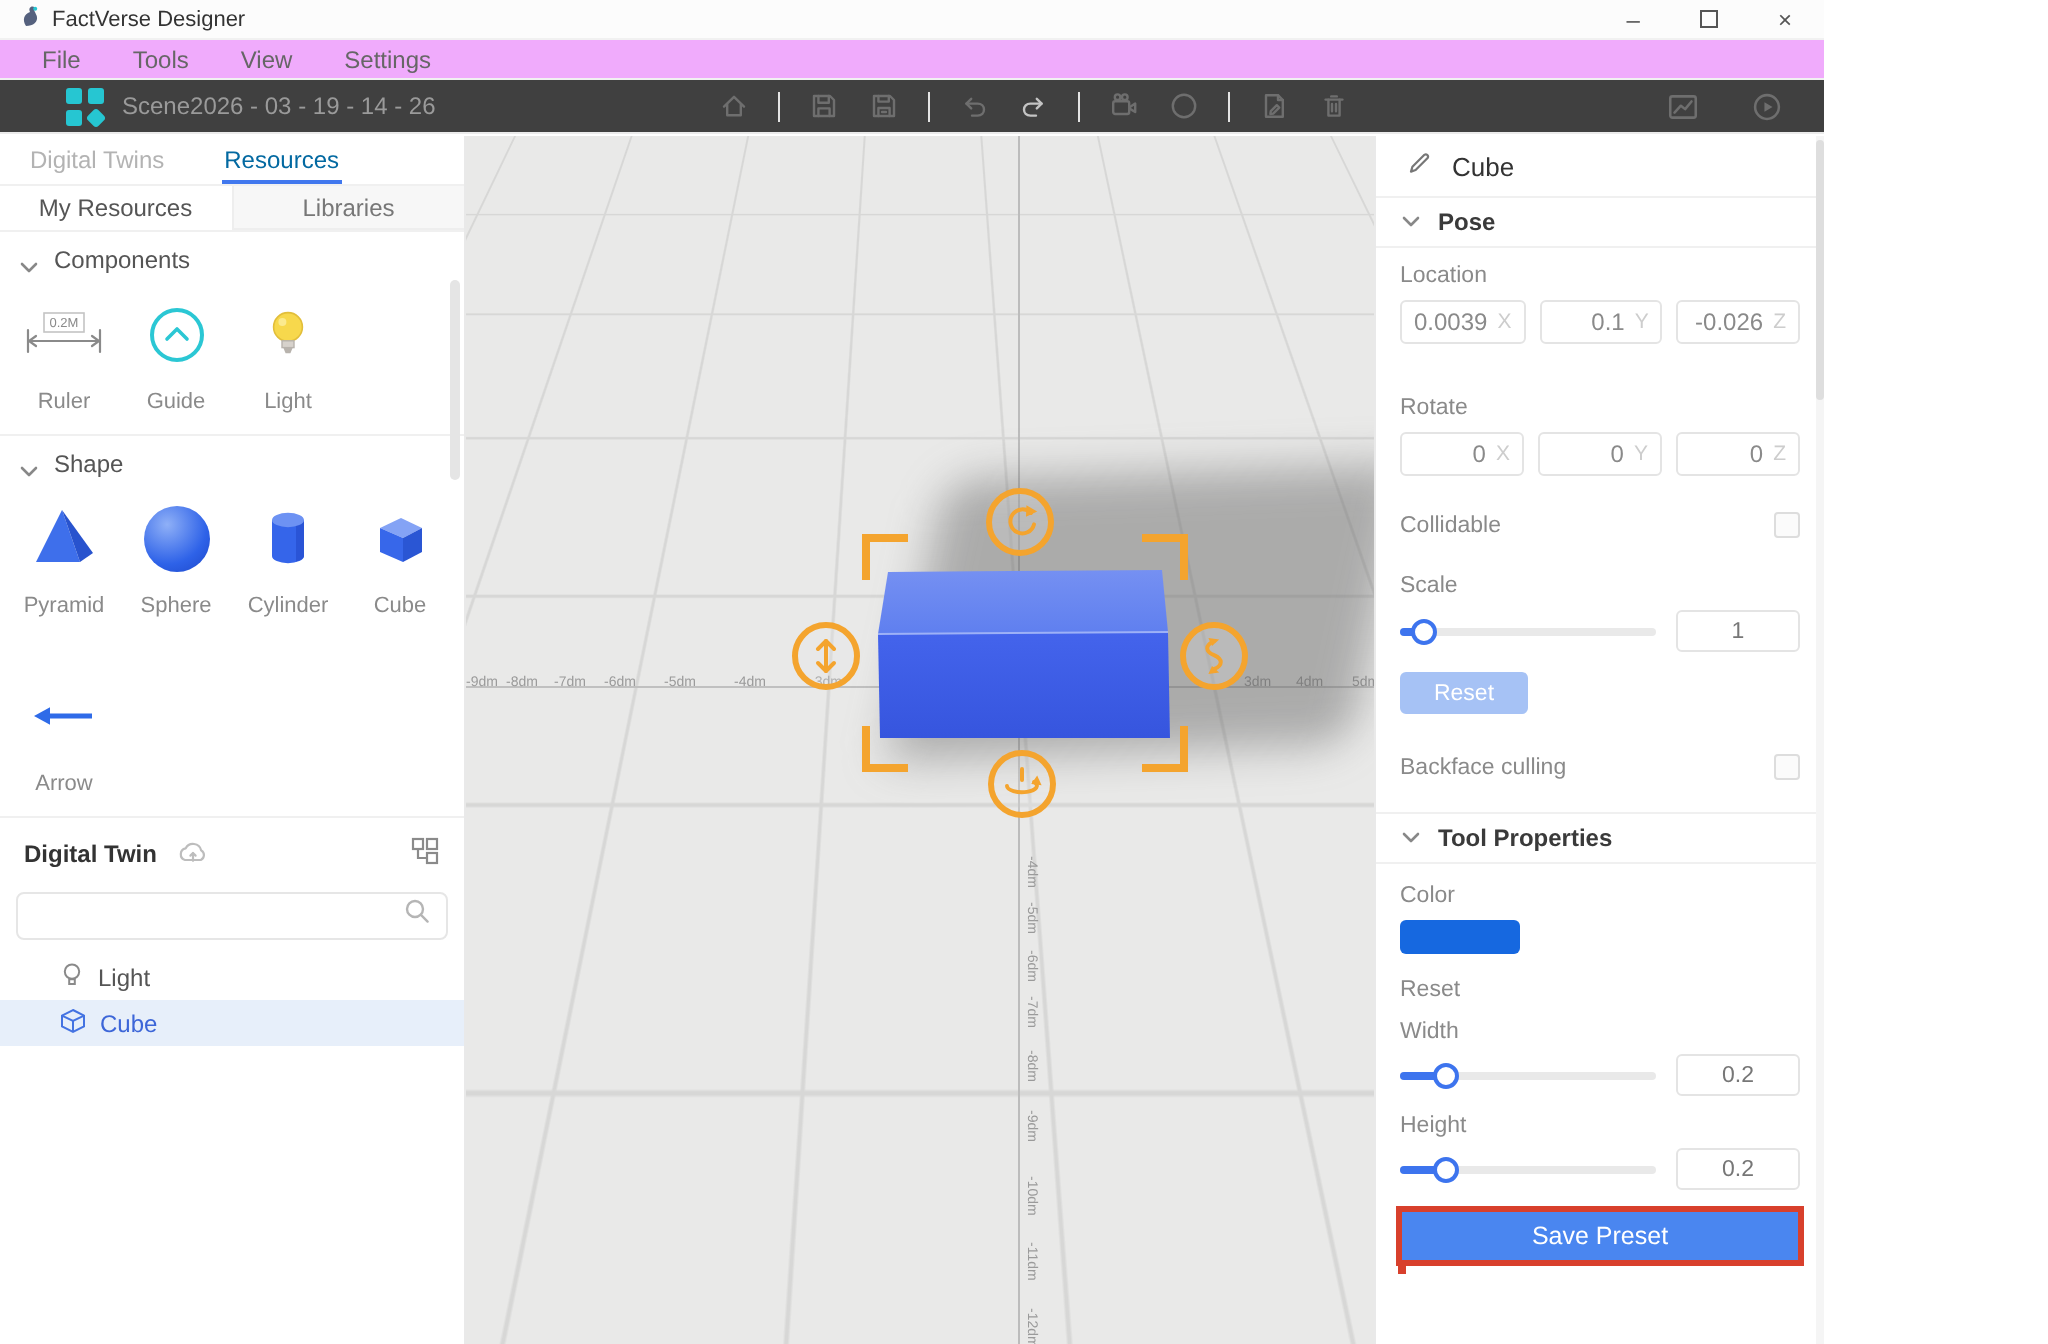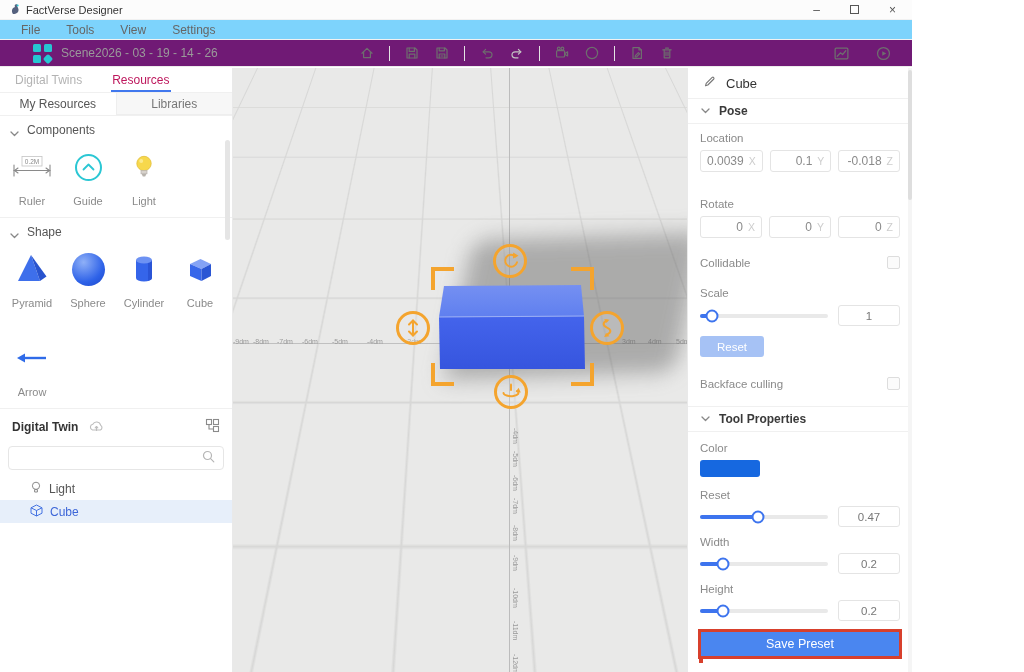--- a/index.html
+++ b/index.html
@@ -8,45 +8,45 @@
   .app { position:relative; width:912px; height:672px; background:#fff; overflow:hidden; }
 
   
   .titlebar { height:20px; display:flex; align-items:center; padding:0 10px; background:#fcfcfc; border-bottom:1px solid #f1f1f1; }
   .app-title { font-size:11px; color:#333; margin-left:6px; }
   .win-controls { margin-left:auto; display:flex; align-items:center; gap:30px; padding-right:6px; }
   .wc { color:#555; font-size:12px; line-height:1; cursor:default; }
   .wc-max { width:9px; height:9px; border:1.2px solid #555; }
 
   
-  .menubar { height:20px; display:flex; align-items:center; background:#7dd3fc; border-bottom:1px solid #f1f1f1; padding-left:8px; }
+  .menubar { height:20px; display:flex; align-items:center; background:#f0abfc; border-bottom:1px solid #f1f1f1; padding-left:8px; }
   .menu-item { font-size:12px; color:#666; padding:0 13px; }
 
   
-  .toolbar { height:27px; position:relative; display:flex; align-items:center; background:#701a75; border-bottom:1px solid #ebebeb; }
+  .toolbar { height:27px; position:relative; display:flex; align-items:center; background:#404040; border-bottom:1px solid #ebebeb; }
   .logo { position:relative; width:19px; height:19px; margin-left:33px; }
   .logo i { position:absolute; width:8px; height:8px; background:#26C6D2; border-radius:1.5px; }
   .logo .s1{ left:0; top:0; } .logo .s2{ right:0; top:0; } .logo .s3{ left:0; bottom:0; }
   .logo .s4{ right:0; bottom:0; transform:rotate(45deg) scale(.92); border-radius:2px; }
   .scene-name { font-size:12px; color:#9a9a9a; margin-left:9px; }
   .tb-center { position:absolute; left:352px; top:0; height:100%; display:flex; align-items:center; }
   .tb-right { position:absolute; right:14px; top:0; height:100%; display:flex; align-items:center; gap:12px; }
   .tb-btn { width:24px; height:22px; display:flex; align-items:center; justify-content:center; margin:0 3px; }
   .tb-div { width:1px; height:15px; background:#e4e4e4; margin:0 7px; }
   .tico { stroke:#6e6e6e; fill:none; stroke-width:1.2; stroke-linecap:round; stroke-linejoin:round; }
   .tico-dim { stroke:#c4c4c4; }
 
   
   .main { position:absolute; top:68px; left:0; right:0; bottom:0; display:flex; }
 
   
   .sidebar { width:233px; background:#fff; border-right:1px solid #e9e9e9; position:relative; }
   .sb-tabs { height:25px; display:flex; border-bottom:1px solid #f0f0f0; }
   .sb-tab { padding:0 15px; display:flex; align-items:center; font-size:12px; color:#b3b3b3; position:relative; }
-  .sb-tab.active { color:#be185d; }
+  .sb-tab.active { color:#0369a1; }
   .sb-tab.active::after { content:""; position:absolute; left:14px; right:14px; bottom:0; height:2px; background:#4178EE; }
   .sb-subtabs { height:23px; display:flex; border-bottom:1px solid #f0f0f0; }
   .sb-subtab { flex:1; display:flex; align-items:center; justify-content:center; font-size:12px; color:#555; background:#fff; }
   .sb-subtab.inactive { background:#f7f7f7; color:#777; border-left:1px solid #eee; border-bottom:1px solid #eee; }
   .section-hd { display:flex; align-items:flex-end; gap:8px; padding:7px 10px 3px; font-size:12px; color:#555; }
   .chev { stroke:#888; fill:none; stroke-width:1.3; stroke-linecap:round; stroke-linejoin:round; }
   .comp-grid { display:grid; grid-template-columns:repeat(4,1fr); padding:8px 4px 10px; row-gap:30px; }
   .comp-item { display:flex; flex-direction:column; align-items:center; gap:9px; }
   .comp-icon { height:38px; display:flex; align-items:center; justify-content:center; }
   .comp-label { font-size:11px; color:#8a8a8a; }
@@ -546,21 +546,21 @@
         <div class="vec-row">
           <div class="vec-input">
               <span class="vec-val">0.0039</span>
               <span class="vec-axis">X</span>
             </div>
           <div class="vec-input">
               <span class="vec-val">0.1</span>
               <span class="vec-axis">Y</span>
             </div>
           <div class="vec-input">
-              <span class="vec-val">-0.018</span>
+              <span class="vec-val">-0.026</span>
               <span class="vec-axis">Z</span>
             </div>
         </div>
 
         <div class="fld-label" style="margin-top:26px;">Rotate</div>
         <div class="vec-row">
           <div class="vec-input">
               <span class="vec-val">0</span>
               <span class="vec-axis">X</span>
             </div>
@@ -605,29 +605,20 @@
             <polyline points="1,1 4.5,4.5 8,1"></polyline>
           </svg>
         <span>Tool Properties</span>
       </div>
 
       <div class="insp-body">
         <div class="fld-label" style="margin-top:10px;">Color</div>
         <div class="color-swatch" style="background: rgb(22, 104, 224);"></div>
 
         <div class="fld-label" style="margin-top:12px;">Reset</div>
-        <div class="slider-row" style="margin-top:5px;">
-          <div class="slider">
-              <div class="slider-fill" style="width:45%;"></div>
-              <div class="slider-knob" style="left:45%;"></div>
-            </div>
-          <div class="num-input">
-              <span>0.47</span>
-            </div>
-        </div>
 
         <div class="fld-label" style="margin-top:9px;">Width</div>
         <div class="slider-row" style="margin-top:5px;">
           <div class="slider">
               <div class="slider-fill" style="width:18%;"></div>
               <div class="slider-knob" style="left:18%;"></div>
             </div>
           <div class="num-input">
               <span>0.2</span>
             </div>

